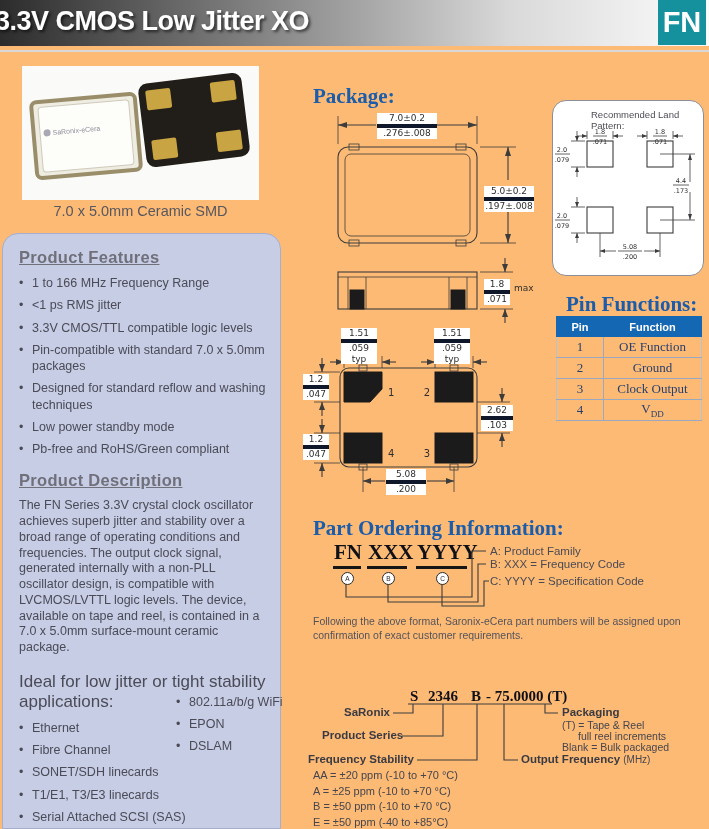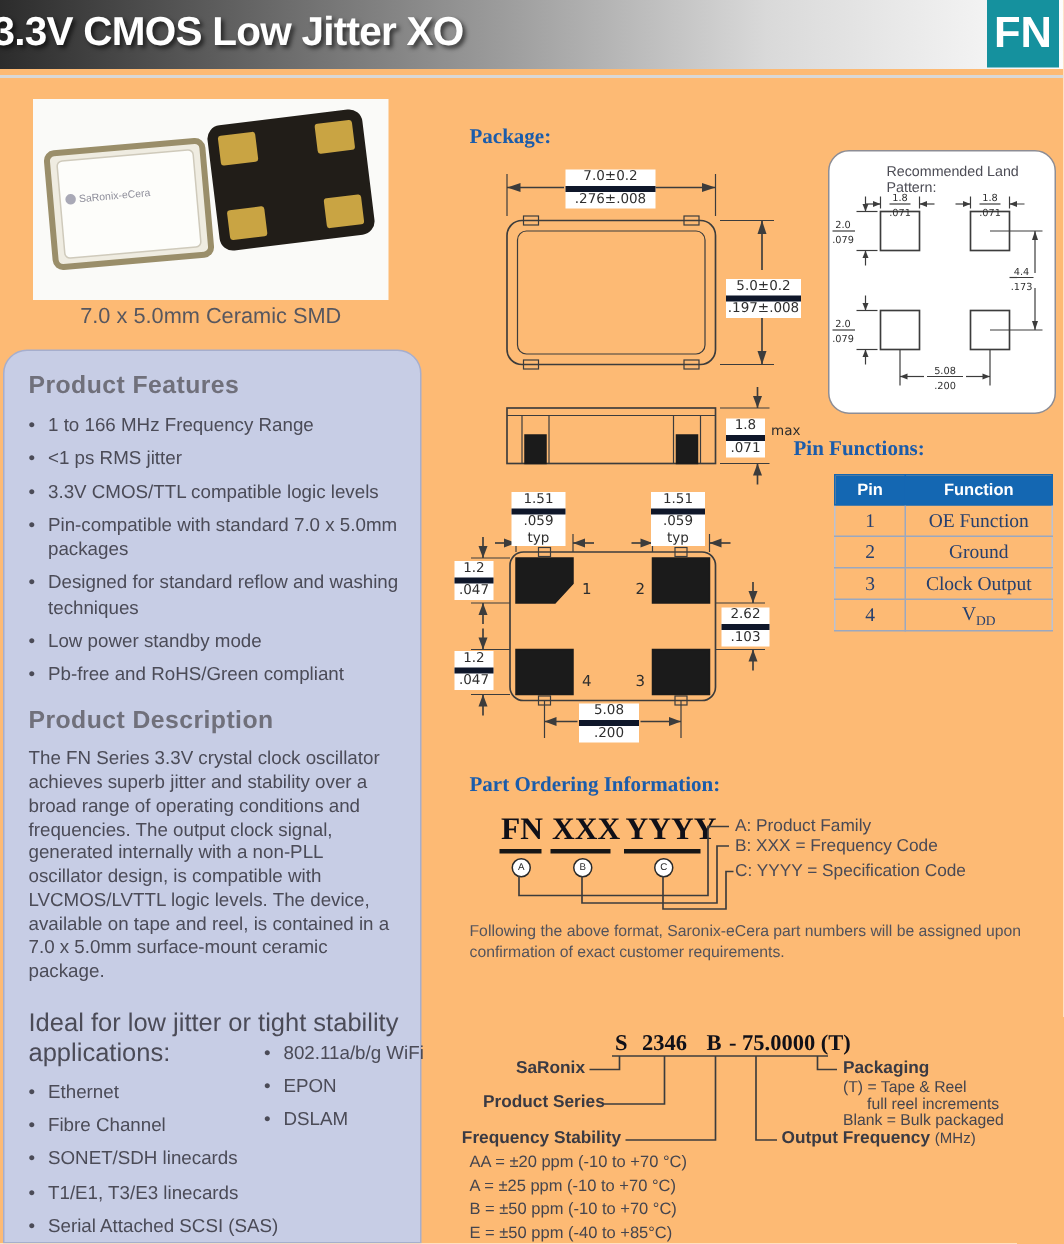--- a/index.html
+++ b/index.html
@@ -26,34 +26,34 @@
          vertical-align:-1px;margin-right:2px;}
   .chip2{position:absolute;left:120px;top:12px;width:104px;height:84px;transform:rotate(-7deg);
          background:#211d18;border-radius:9px;}
   .pad{position:absolute;width:25px;height:20px;background:#c9a443;border-radius:2px;}
   .caption{position:absolute;left:22px;top:203px;width:237px;text-align:center;
          font-size:14.5px;color:#57575f;}
 
   .panel{position:absolute;left:2px;top:233px;width:279px;height:596px;box-sizing:border-box;
          background:#c7cde5;border:1px solid #a6aecd;border-radius:16px 16px 0 0;
          padding:14px 13px 0 16px;}
-  .p-head{font-size:16.5px;font-weight:bold;color:#70707b;letter-spacing:.3px;margin:0 0 8px 0;}
+  .p-head{font-size:16.5px;font-weight:bold;color:#70707b;letter-spacing:.3px;margin:0 0 8px 0;text-decoration:underline;}
   .p-list{list-style:none;margin:0 0 14px 0;padding:0;}
   .p-list li{position:relative;padding-left:13px;font-size:12.5px;line-height:1.3;
          color:#4b4b57;margin-bottom:6px;}
   .p-list li:before{content:"•";position:absolute;left:0;color:#4b4b57;}
   .p-body{font-size:12.5px;line-height:1.26;color:#4b4b57;margin:0 0 16px 0;}
   .apps-wrap{position:relative;}
   .apps-intro{font-size:17px;color:#4b4b57;margin:0 0 8px 0;}
   .apps-right{position:absolute;left:157px;top:22px;}
   .apps-right li{white-space:nowrap;}
 
   
   .bluehead{position:absolute;font-family:"Liberation Serif",serif;font-weight:bold;
-         color:#1b5cab;font-size:14px;white-space:nowrap;}
+         color:#1b5cab;font-size:21px;white-space:nowrap;}
 
   
   .dim{position:absolute;text-align:center;font-family:"DejaVu Sans",sans-serif;
        font-size:9px;color:#2e2e2e;line-height:1.2;background:#fff;}
   .dim .num{display:block;border-bottom:4px solid #0f172a;padding:0 1px;}
   .dim .den{display:block;padding:0 1px;}
   .dim .typ{display:block;}
   .dim-side{position:absolute;font-family:"DejaVu Sans",sans-serif;font-size:9px;color:#2e2e2e;}
 
   svg{position:absolute;overflow:visible;}
@@ -350,21 +350,21 @@
       <line x1="47" y1="124" x2="63" y2="124" class="lnthin"></line>
       <line x1="91" y1="124" x2="107" y2="124" class="lnthin"></line>
       <polygon class="arr" points="47,124 52,122 52,126"></polygon>
       <polygon class="arr" points="107,124 102,122 102,126"></polygon>
       <text x="77" y="122" text-anchor="middle" class="lp-txt">5.08</text>
       <line x1="65" y1="124" x2="89" y2="124" class="lnthin"></line>
       <text x="77" y="132" text-anchor="middle" class="lp-txt">.200</text>
     </svg>
   </div>
 
-  <div class="bluehead" style="left:529px;top:292px;">Pin Functions:</div>
+  <div class="bluehead" style="left:566px;top:292px;">Pin Functions:</div>
   <table class="pintable">
     <tbody>
         <tr>
       <th>Pin</th>
       <th>Function</th>
     </tr>
     <tr>
       <td>1</td>
       <td>OE Function</td>
     </tr>

